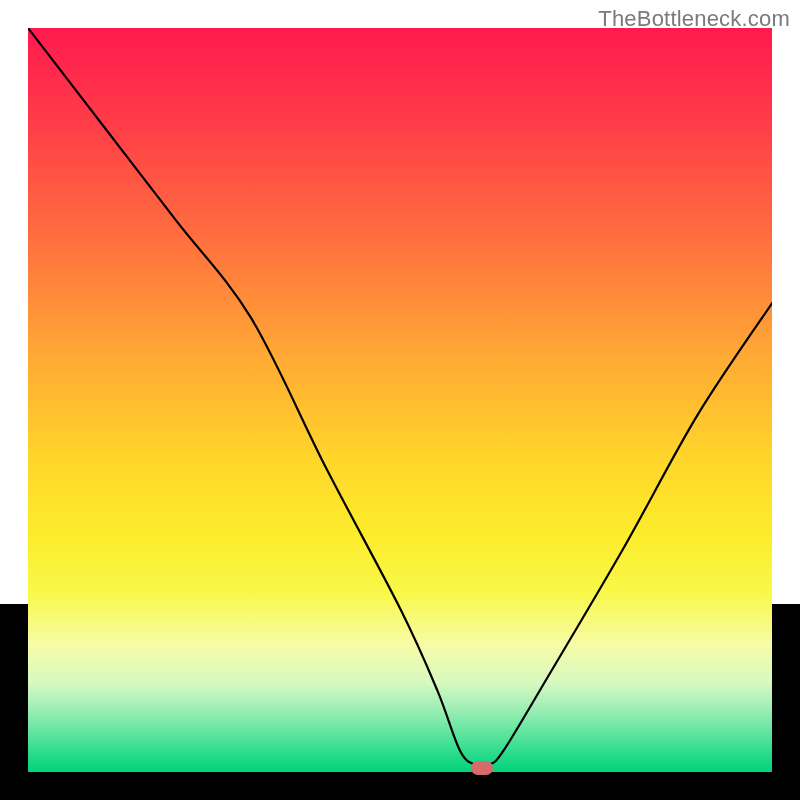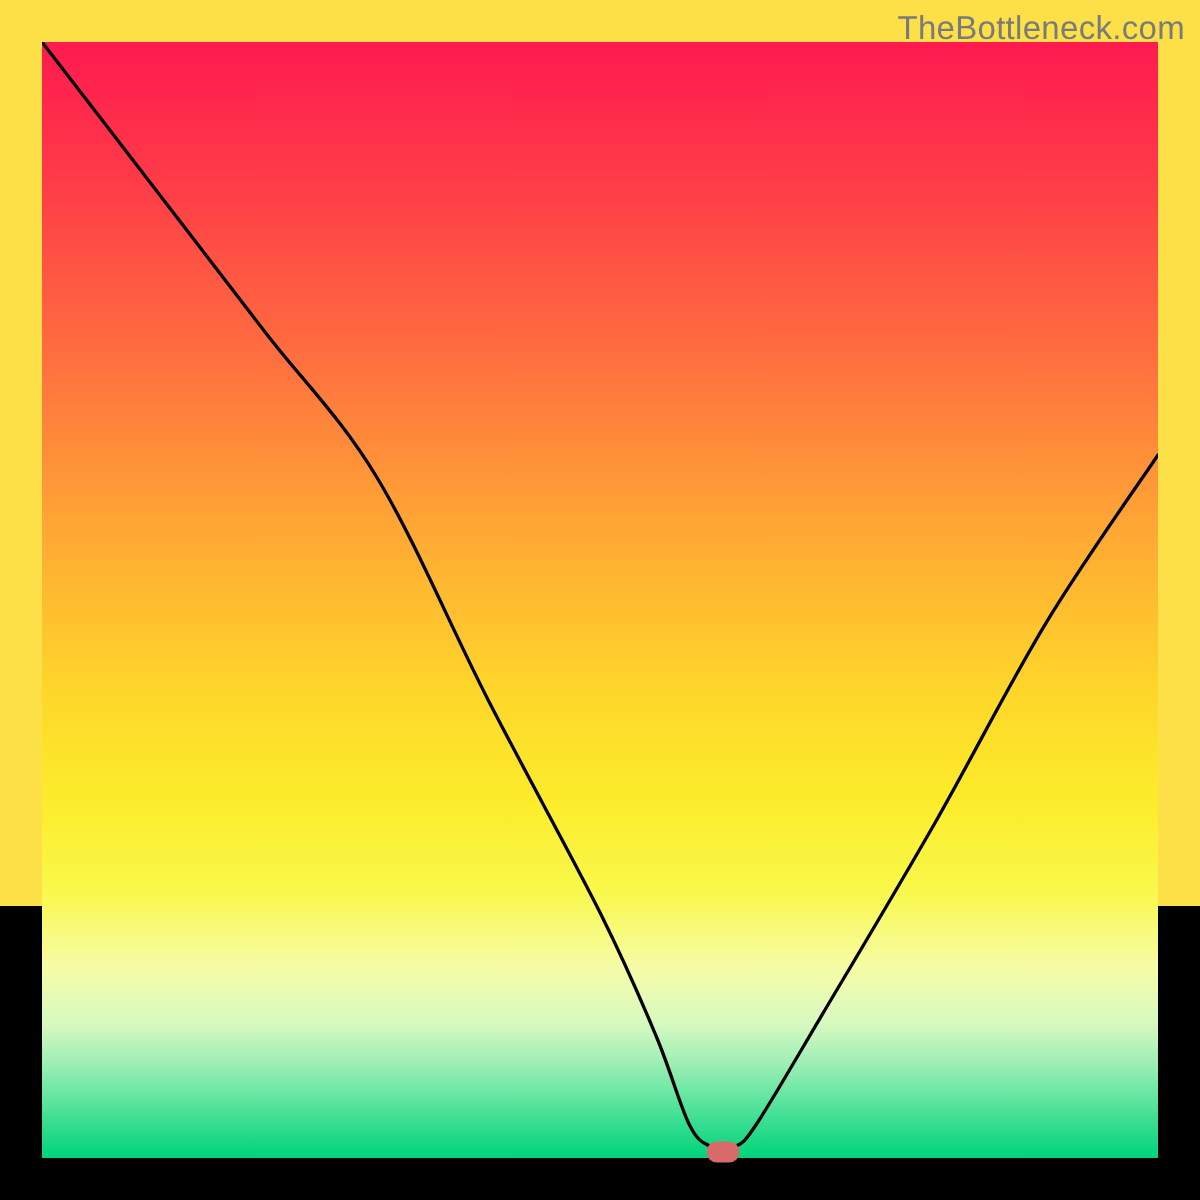--- a/index.html
+++ b/index.html
@@ -8,21 +8,21 @@
     width: 800px;
     height: 800px;
     background: #000;
     font-family: Arial, Helvetica, sans-serif;
     overflow: hidden;
   }
   .frame {
     position: relative;
     width: 800px;
     height: 604px;
-    background: #fde047;
+    background: #ffffff;
   }
   .plot {
     position: absolute;
     left: 28px;
     top: 28px;
     width: 744px;
     height: 744px;
     background: linear-gradient(to bottom,
       #ff1a4f 0%,
       #ff3a48 12%,

